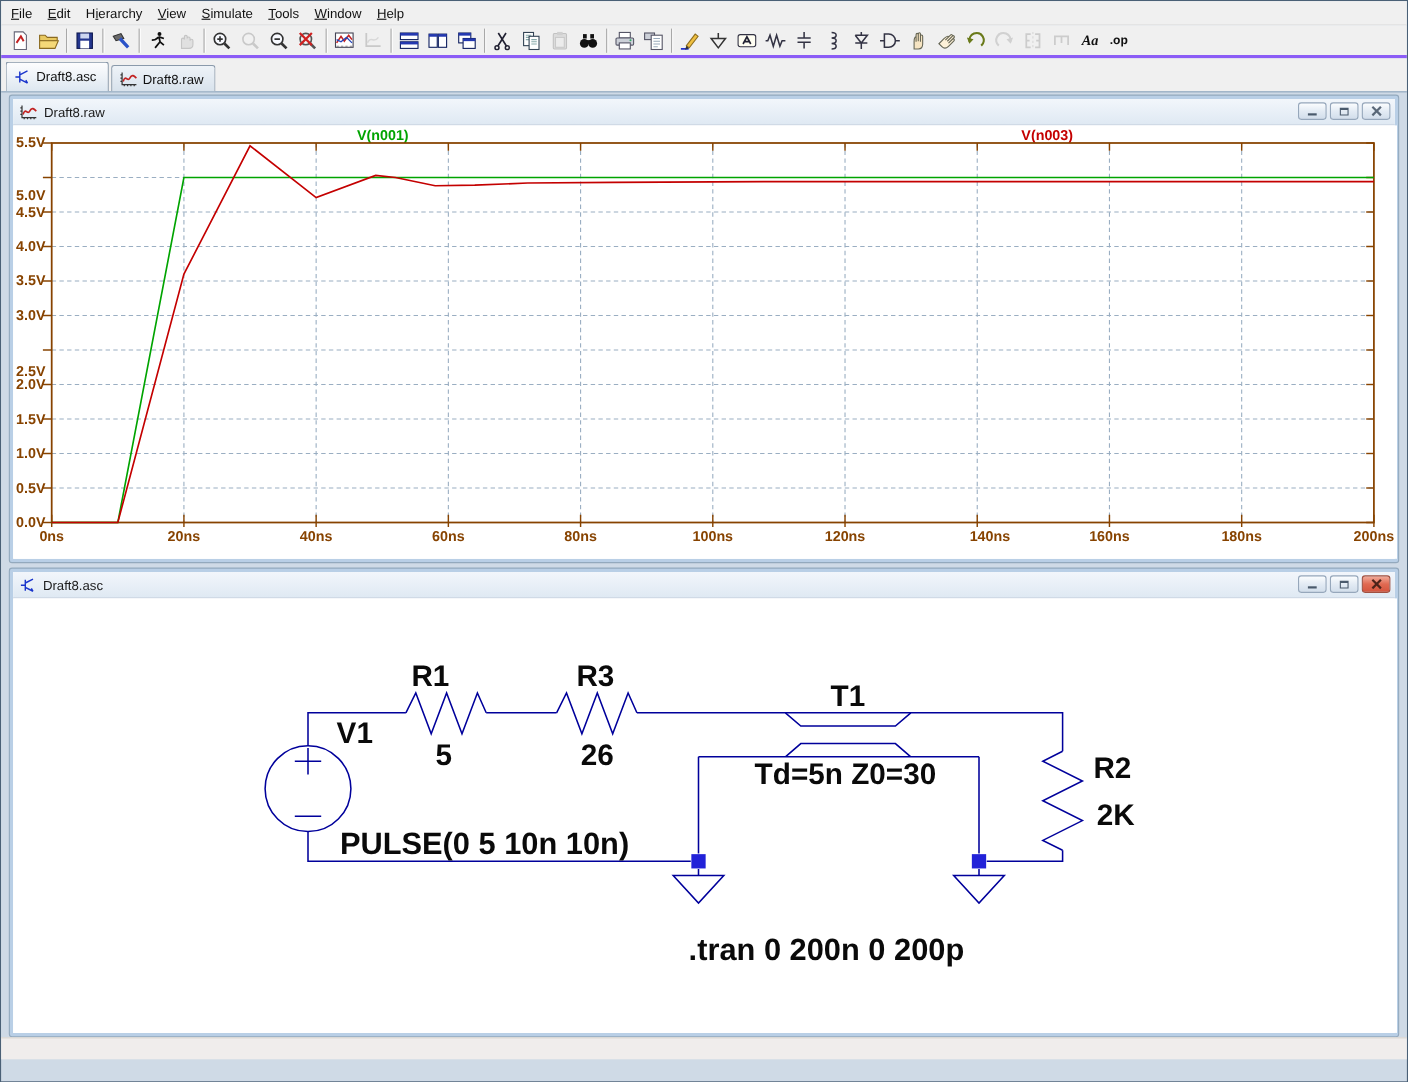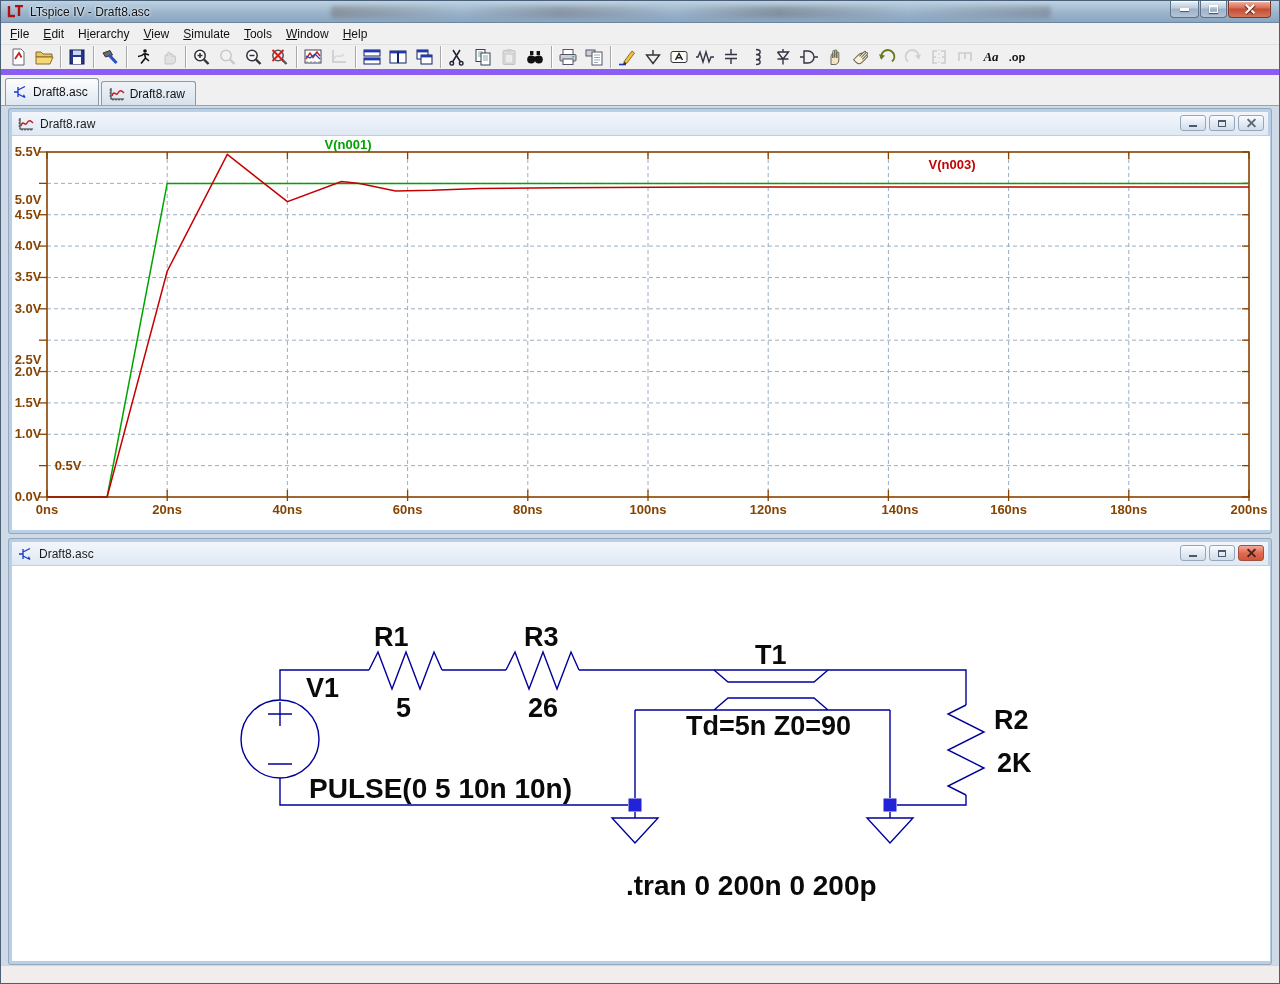--- a/index.html
+++ b/index.html
@@ -21,21 +21,21 @@
   .wg-min{width:9px;height:3px;background:#fdfdfd;box-shadow:0 1px 1px #44586c;}
   .wg-rest{width:9px;height:8px;border:1px solid #fdfdfd;border-top-width:2px;box-shadow:0 1px 1px #44586c;}
   .wg-x{width:12px;height:11px;position:relative;}
   .wg-x::before,.wg-x::after{content:"";position:absolute;top:4.5px;left:0;width:12px;height:2.2px;background:#fff;
     box-shadow:0 1px 1px #5c2418;transform:rotate(45deg);}
   .wg-x::after{transform:rotate(-45deg);}
   
   .menubar{height:22px;background:#f0f0f0;display:flex;align-items:center;padding-left:2px;border-bottom:1px solid #e2e2e2;}
   .menu-item{font-size:12px;color:#111;padding:3px 7px;cursor:default;}
   
-  .toolbar{height:30px;background:#f0f0f0;border-bottom:6px solid #8b5cf6;display:flex;align-items:center;padding-left:4px;}
+  .toolbar{height:30px;background:#f0f0f0;border-bottom:3px solid #8b5cf6;display:flex;align-items:center;padding-left:4px;}
   .tbtn{width:26px;height:24px;display:flex;align-items:center;justify-content:center;flex:none;}
   .tbtn.disabled{filter:grayscale(1) opacity(.45);}
   .tsep{width:1px;height:22px;background:#a8a8a8;box-shadow:1px 0 0 #fff;margin:0 3px;flex:none;}
   .tbtn .txt{font:bold italic 13px "Liberation Serif",serif;color:#111;}
   .tbtn .txt2{font:bold 11px "Liberation Sans",sans-serif;color:#111;}
   
   .tabbar{height:30px;background:#f0f0f0;display:flex;align-items:flex-end;padding-left:4px;}
   .tab{height:24px;display:flex;align-items:center;gap:5px;padding:0 10px 0 7px;font-size:12px;color:#111;
     border:1px solid #8a9aab;border-bottom:none;border-radius:3px 3px 0 0;background:linear-gradient(#eef3f8,#d8e2ec);margin-right:2px;}
   .tab.active{height:27px;background:linear-gradient(#fdfdfe,#eaf0f6 60%,#dde7f0);position:relative;z-index:2;}
@@ -70,41 +70,20 @@
   .sch-label{position:absolute;font:bold 27px "Liberation Sans",sans-serif;color:#0a0a0a;white-space:nowrap;}
   .sch-label.big{font-size:28px;}
   
   .statusbar{height:20px;background:#f0edec;border-top:1px solid #d8d4d0;}
 </style>
 </head>
 <body>
 
 <div class="app">
 
-  <div class="titlebar">
-    <span class="lt-logo">
-      <svg width="17" height="13" viewBox="0 0 17 13">
-          <path d="M2,1 V11 H8" fill="none" stroke="#b01010" stroke-width="2.4"></path>
-          <path d="M8,1 H16 M12,1 V11" fill="none" stroke="#b01010" stroke-width="2.4"></path>
-        </svg>
-    </span>
-    <span class="title-text">LTspice IV - Draft8.asc</span>
-    <div class="ghosts"></div>
-    <div class="winbtns">
-      <div class="wbtn min">
-          <span class="wg-min"></span>
-        </div>
-      <div class="wbtn rest">
-          <span class="wg-rest"></span>
-        </div>
-      <div class="wbtn close">
-          <span class="wg-x"></span>
-        </div>
-    </div>
-  </div>
 
   <div class="menubar">
     <span class="menu-item"><u>F</u>ile</span>
     <span class="menu-item"><u>E</u>dit</span>
     <span class="menu-item">H<u>i</u>erarchy</span>
     <span class="menu-item"><u>V</u>iew</span>
     <span class="menu-item"><u>S</u>imulate</span>
     <span class="menu-item"><u>T</u>ools</span>
     <span class="menu-item"><u>W</u>indow</span>
     <span class="menu-item"><u>H</u>elp</span>
@@ -388,21 +367,21 @@
           <div class="cbtn">
               <span class="cg-rest"></span>
             </div>
           <div class="cbtn">
               <span class="cg-x"></span>
             </div>
         </div>
       </div>
       <div class="cbody">
         <div class="trace-label t0" style="color: rgb(0, 164, 0);">V(n001)</div>
-        <div class="trace-label t1" style="color: rgb(196, 0, 0); margin-top: 20px;">V(n003)</div>
+        <div class="trace-label t1" style="color: rgb(196, 0, 0);">V(n003)</div>
         <svg id="chart-svg" width="1258" height="394">
             <line x1="155.2" y1="16" x2="155.2" y2="361" stroke="#9AAEC2" stroke-width="1" stroke-dasharray="4 3"></line>
             <line x1="275.4" y1="16" x2="275.4" y2="361" stroke="#9AAEC2" stroke-width="1" stroke-dasharray="4 3"></line>
             <line x1="395.59999999999997" y1="16" x2="395.59999999999997" y2="361" stroke="#9AAEC2" stroke-width="1" stroke-dasharray="4 3"></line>
             <line x1="515.8" y1="16" x2="515.8" y2="361" stroke="#9AAEC2" stroke-width="1" stroke-dasharray="4 3"></line>
             <line x1="636" y1="16" x2="636" y2="361" stroke="#9AAEC2" stroke-width="1" stroke-dasharray="4 3"></line>
             <line x1="756.1999999999999" y1="16" x2="756.1999999999999" y2="361" stroke="#9AAEC2" stroke-width="1" stroke-dasharray="4 3"></line>
             <line x1="876.4" y1="16" x2="876.4" y2="361" stroke="#9AAEC2" stroke-width="1" stroke-dasharray="4 3"></line>
             <line x1="996.6" y1="16" x2="996.6" y2="361" stroke="#9AAEC2" stroke-width="1" stroke-dasharray="4 3"></line>
             <line x1="1116.8" y1="16" x2="1116.8" y2="361" stroke="#9AAEC2" stroke-width="1" stroke-dasharray="4 3"></line>
@@ -470,21 +449,21 @@
             <div class="ytick" style="top: 8px;">5.5V</div>
             <div class="ytick" style="top: 56px;">5.0V</div>
             <div class="ytick" style="top: 70.7273px;">4.5V</div>
             <div class="ytick" style="top: 102.091px;">4.0V</div>
             <div class="ytick" style="top: 133.455px;">3.5V</div>
             <div class="ytick" style="top: 164.818px;">3.0V</div>
             <div class="ytick" style="top: 196.182px; margin-top: 20px;">2.5V</div>
             <div class="ytick" style="top: 227.545px;">2.0V</div>
             <div class="ytick" style="top: 258.909px;">1.5V</div>
             <div class="ytick" style="top: 290.273px;">1.0V</div>
-            <div class="ytick" style="top: 321.636px; margin-left: 40px;">0.5V</div>
+            <div class="ytick" style="top: 321.636px;">0.5V</div>
             <div class="ytick" style="top: 353px;">0.0V</div>
           </div>
         <div id="xticks">
             <div class="xtick" style="left: 5px;">0ns</div>
             <div class="xtick" style="left: 125.2px;">20ns</div>
             <div class="xtick" style="left: 245.4px;">40ns</div>
             <div class="xtick" style="left: 365.6px;">60ns</div>
             <div class="xtick" style="left: 485.8px;">80ns</div>
             <div class="xtick" style="left: 606px;">100ns</div>
             <div class="xtick" style="left: 726.2px;">120ns</div>
@@ -536,21 +515,21 @@
           <rect x="616.5" y="232.5" width="13" height="13" fill="#2222D8"></rect>
           <rect x="871.5" y="232.5" width="13" height="13" fill="#2222D8"></rect>
         </svg>
         <div class="sch-label" style="left:294px;top:107px">V1</div>
         <div class="sch-label big" style="left:297px;top:207px">PULSE(0 5 10n 10n)</div>
         <div class="sch-label" style="left:362px;top:56px">R1</div>
         <div class="sch-label" style="left:384px;top:127px">5</div>
         <div class="sch-label" style="left:512px;top:56px">R3</div>
         <div class="sch-label" style="left:516px;top:127px">26</div>
         <div class="sch-label" style="left:743px;top:74px">T1</div>
-        <div class="sch-label" style="left:674px;top:145px">Td=5n Z0=90</div>
+        <div class="sch-label" style="left:674px;top:145px">Td=5n Z0=30</div>
         <div class="sch-label" style="left:982px;top:139px">R2</div>
         <div class="sch-label" style="left:985px;top:182px">2K</div>
         <div class="sch-label big" style="left:614px;top:304px">.tran 0 200n 0 200p</div>
       </div>
     </div>
 
   </div>
 
   <div class="statusbar"></div>
 </div>

